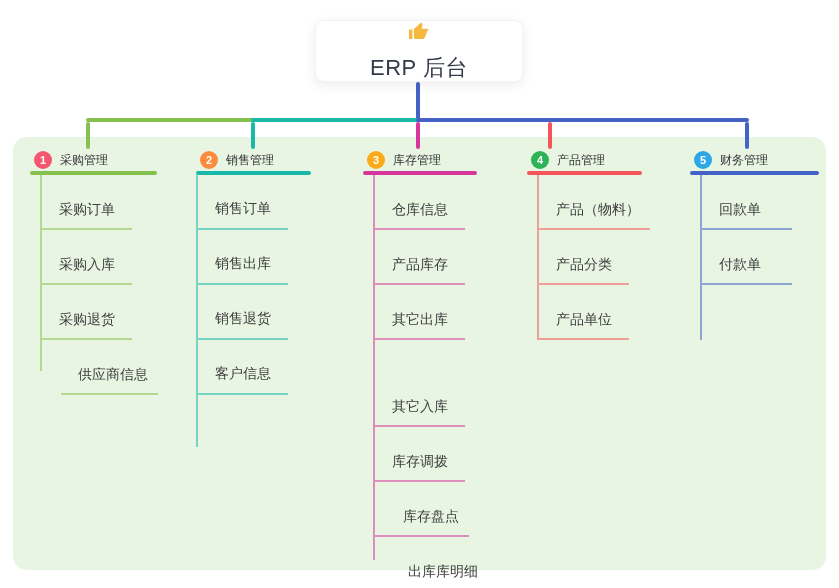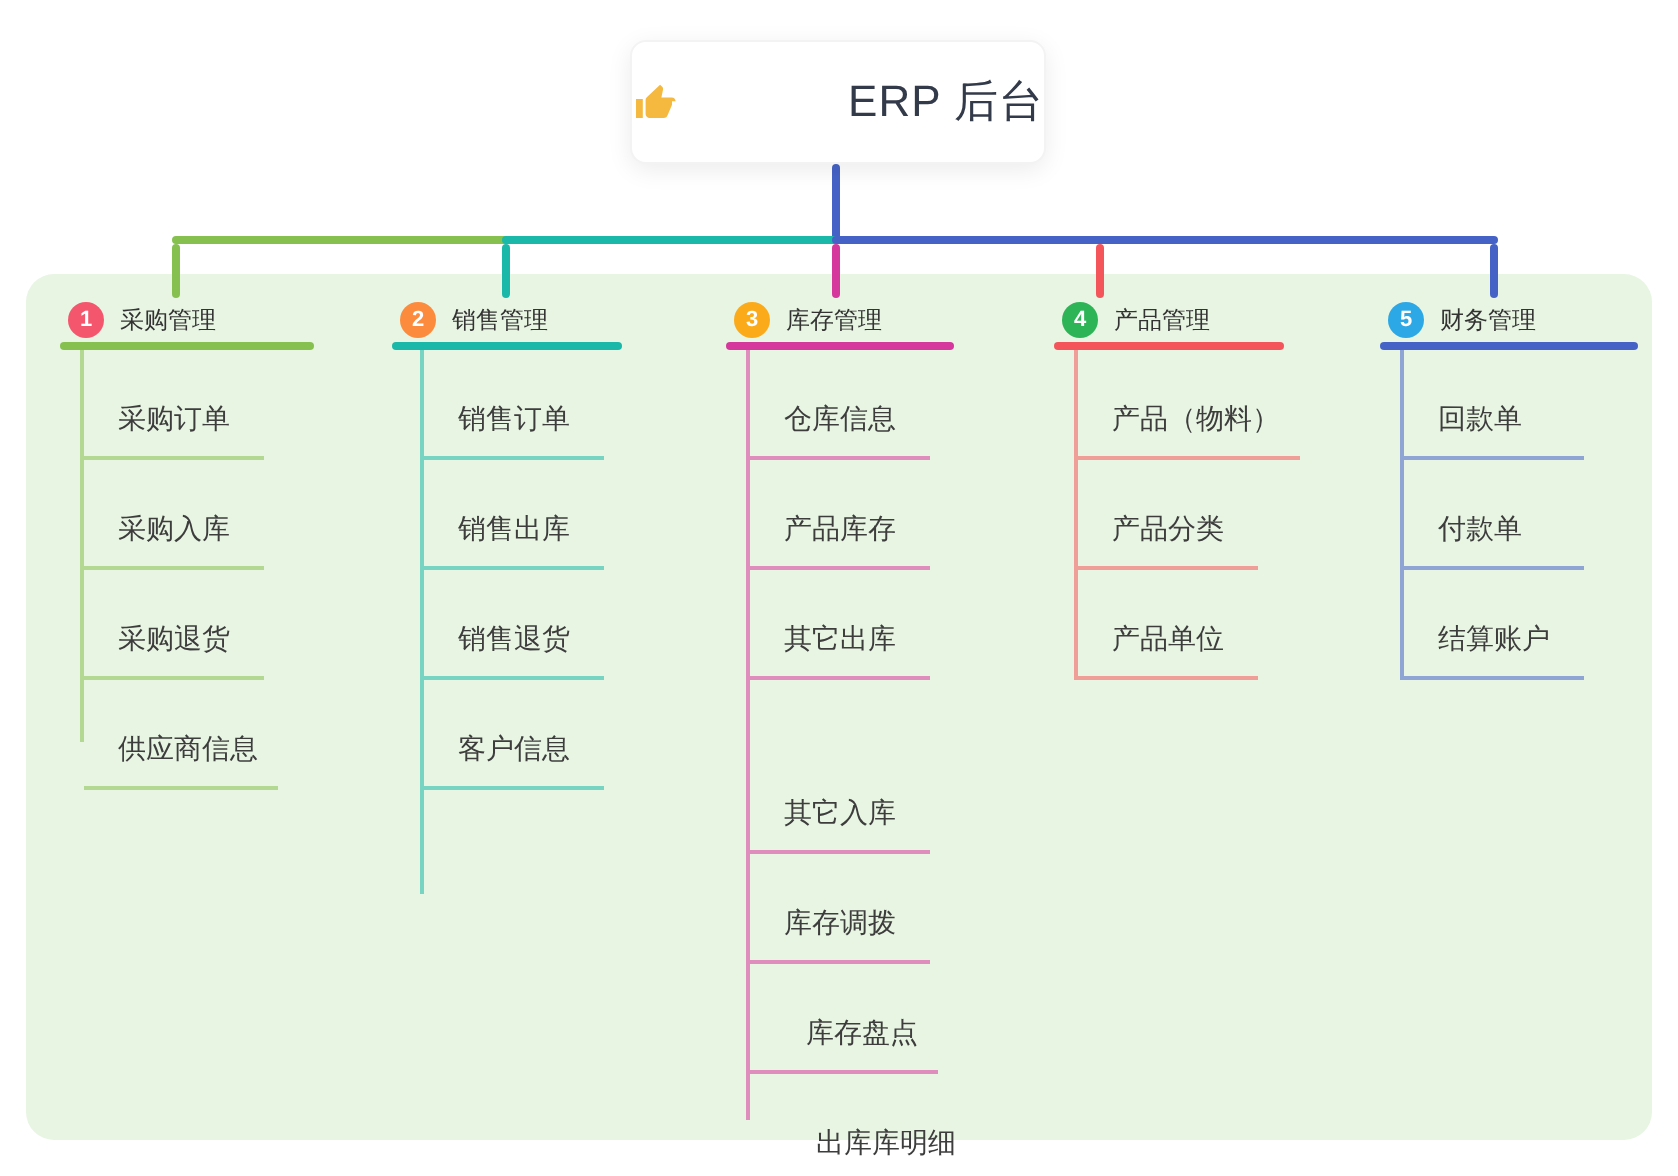--- a/index.html
+++ b/index.html
@@ -8,22 +8,22 @@
     background:#ffffff;
     font-family:"Liberation Sans","DejaVu Sans",sans-serif;
   }
   .canvas{position:absolute;left:0;top:0;width:839px;height:588px;}
 
   
   .root-node{
     position:absolute;left:315px;top:20px;width:208px;height:62px;
     background:#ffffff;border:1px solid #f3f3f3;border-radius:8px;
     box-shadow:0 3px 12px rgba(0,0,0,.08);
-    display:flex;align-items:center;justify-content:space-between;gap:10px;
-    box-sizing:border-box;cursor:default;
+    display:flex;align-items:center;justify-content:center;gap:10px;
+    box-sizing:border-box;cursor:default;flex-direction:column;
   }
   .root-label{font-size:22px;color:#333a49;letter-spacing:.5px;}
   .thumb-icon{display:inline-flex;}
 
   
   .line{position:absolute;}
   .h-line{height:4px;border-radius:2px;}
   .v-line{width:4px;border-radius:2px;}
 
   
@@ -96,33 +96,33 @@
   </div>
 
   <div class="child-row" style="border-bottom: 2px solid rgba(134, 192, 78, 0.55);">
     <span class="child-label">采购入库</span>
   </div>
 
   <div class="child-row" style="border-bottom: 2px solid rgba(134, 192, 78, 0.55);">
     <span class="child-label">采购退货</span>
   </div>
 
-  <div class="child-row" style="border-bottom: 2px solid rgba(134, 192, 78, 0.55);">
+  <div class="child-row" style="border-bottom: 2px solid rgba(134, 192, 78, 0.55); margin-left: 19px;">
     <span class="child-label">供应商信息</span>
   </div>
 </div>
   </div>
 
   <div class="branch">
     <div class="branch-title" style="left: 200px; top: 149px;">
       <span class="badge" style="background: rgb(252, 139, 61);">2</span>
       <span class="branch-label">销售管理</span>
     </div>
     <div class="branch-underline" style="left: 196px; top: 171px; width: 115px; background: rgb(25, 184, 168);"></div>
-    <div class="children" style="left: 210px; top: 175px; border-left: 2px solid rgba(25, 184, 168, 0.55); height: 272px;">
+    <div class="children" style="left: 196px; top: 175px; border-left: 2px solid rgba(25, 184, 168, 0.55); height: 272px; font-family: Liberation Mono, monospace;">
   <div class="child-row" style="border-bottom: 2px solid rgba(25, 184, 168, 0.55);">
     <span class="child-label">销售订单</span>
   </div>
 
   <div class="child-row" style="border-bottom: 2px solid rgba(25, 184, 168, 0.55);">
     <span class="child-label">销售出库</span>
   </div>
 
   <div class="child-row" style="border-bottom: 2px solid rgba(25, 184, 168, 0.55);">
     <span class="child-label">销售退货</span>
@@ -200,19 +200,16 @@
     <div class="branch-underline" style="left: 690px; top: 171px; width: 129px; background: rgb(69, 99, 199);"></div>
     <div class="children" style="left: 700px; top: 175px; border-left: 2px solid rgba(69, 99, 199, 0.55); height: 165px;">
   <div class="child-row" style="border-bottom: 2px solid rgba(69, 99, 199, 0.55);">
     <span class="child-label">回款单</span>
   </div>
 
   <div class="child-row" style="border-bottom: 2px solid rgba(69, 99, 199, 0.55);">
     <span class="child-label">付款单</span>
   </div>
 
-  <div class="child-row" style="border-bottom: 2px solid rgba(69, 99, 199, 0.55);">
-    <span class="child-label">结算账户</span>
-  </div>
 </div>
   </div>
 </div>
 </div>
 
 </body></html>

